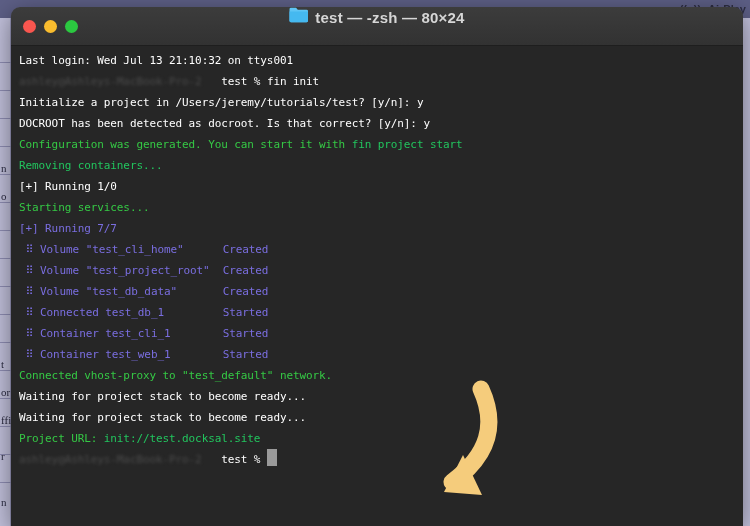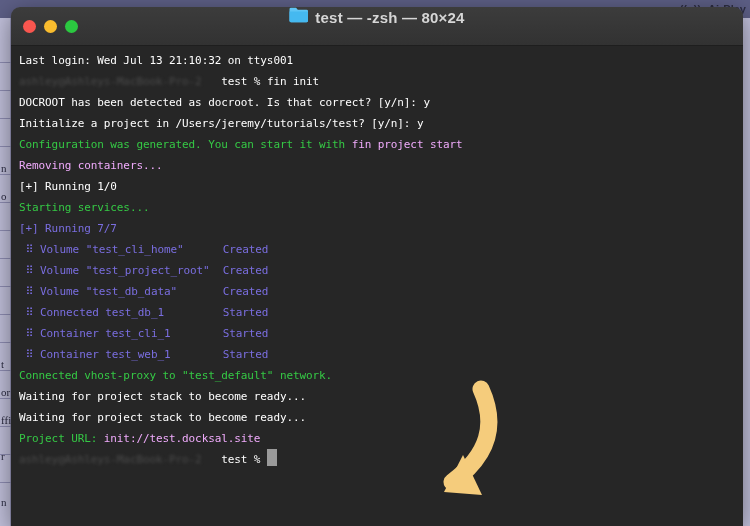--- a/index.html
+++ b/index.html
@@ -139,21 +139,21 @@
   .line {
     font-family: "DejaVu Sans Mono", monospace;
     font-size: 11px;
     line-height: 21px;
     white-space: pre;
     letter-spacing: -0.1px;
   }
 
   .c-white  { color: #ffffff; }
   .c-green  { color: #35c945; }
-  .c-yellow { color: #f0abfc; }
+  .c-yellow { color: #22c55e; }
   .c-purple { color: #7a6ee0; }
   .c-blur   { color: #4a4a4a; filter: blur(1.6px); }
 
   .cursor {
     display: inline-block;
     width: 10px;
     height: 17px;
     background: #9a9a9a;
     vertical-align: -3px;
   }
@@ -224,22 +224,22 @@
             <path d="M0.5 4.6 h18.5 v9.2 a1.4 1.4 0 0 1 -1.4 1.4 h-15.7 a1.4 1.4 0 0 1 -1.4 -1.4 z" fill="#45b9f0"></path>
           </svg>
         </span>
         <span class="title-text">test — -zsh — 80×24</span>
       </div>
     </div>
 
     <div class="term" id="terminal-body">
         <div class="line"><span class="c-white">Last login: Wed Jul 13 21:10:32 on ttys001</span></div>
         <div class="line"><span class="c-blur">ashley@Ashleys-MacBook-Pro-2</span><span class="c-white">   test % </span><span class="c-white">fin init</span></div>
+        <div class="line"><span class="c-white">Initialize a project in /Users/jeremy/tutorials/test? [y/n]: y</span></div>
         <div class="line"><span class="c-white">DOCROOT has been detected as docroot. Is that correct? [y/n]: y</span></div>
-        <div class="line"><span class="c-white">Initialize a project in /Users/jeremy/tutorials/test? [y/n]: y</span></div>
         <div class="line"><span class="c-green">Configuration was generated. You can start it with </span><span class="c-yellow">fin project start</span></div>
         <div class="line"><span class="c-yellow">Removing containers...</span></div>
         <div class="line"><span class="c-white">[+] Running 1/0</span></div>
         <div class="line"><span class="c-green">Starting services...</span></div>
         <div class="line"><span class="c-purple">[+] Running 7/7</span></div>
         <div class="line"><span class="c-purple"> ⠿ Volume "test_cli_home"      Created</span></div>
         <div class="line"><span class="c-purple"> ⠿ Volume "test_project_root"  Created</span></div>
         <div class="line"><span class="c-purple"> ⠿ Volume "test_db_data"       Created</span></div>
         <div class="line"><span class="c-purple"> ⠿ Connected test_db_1         Started</span></div>
         <div class="line"><span class="c-purple"> ⠿ Container test_cli_1        Started</span></div>

